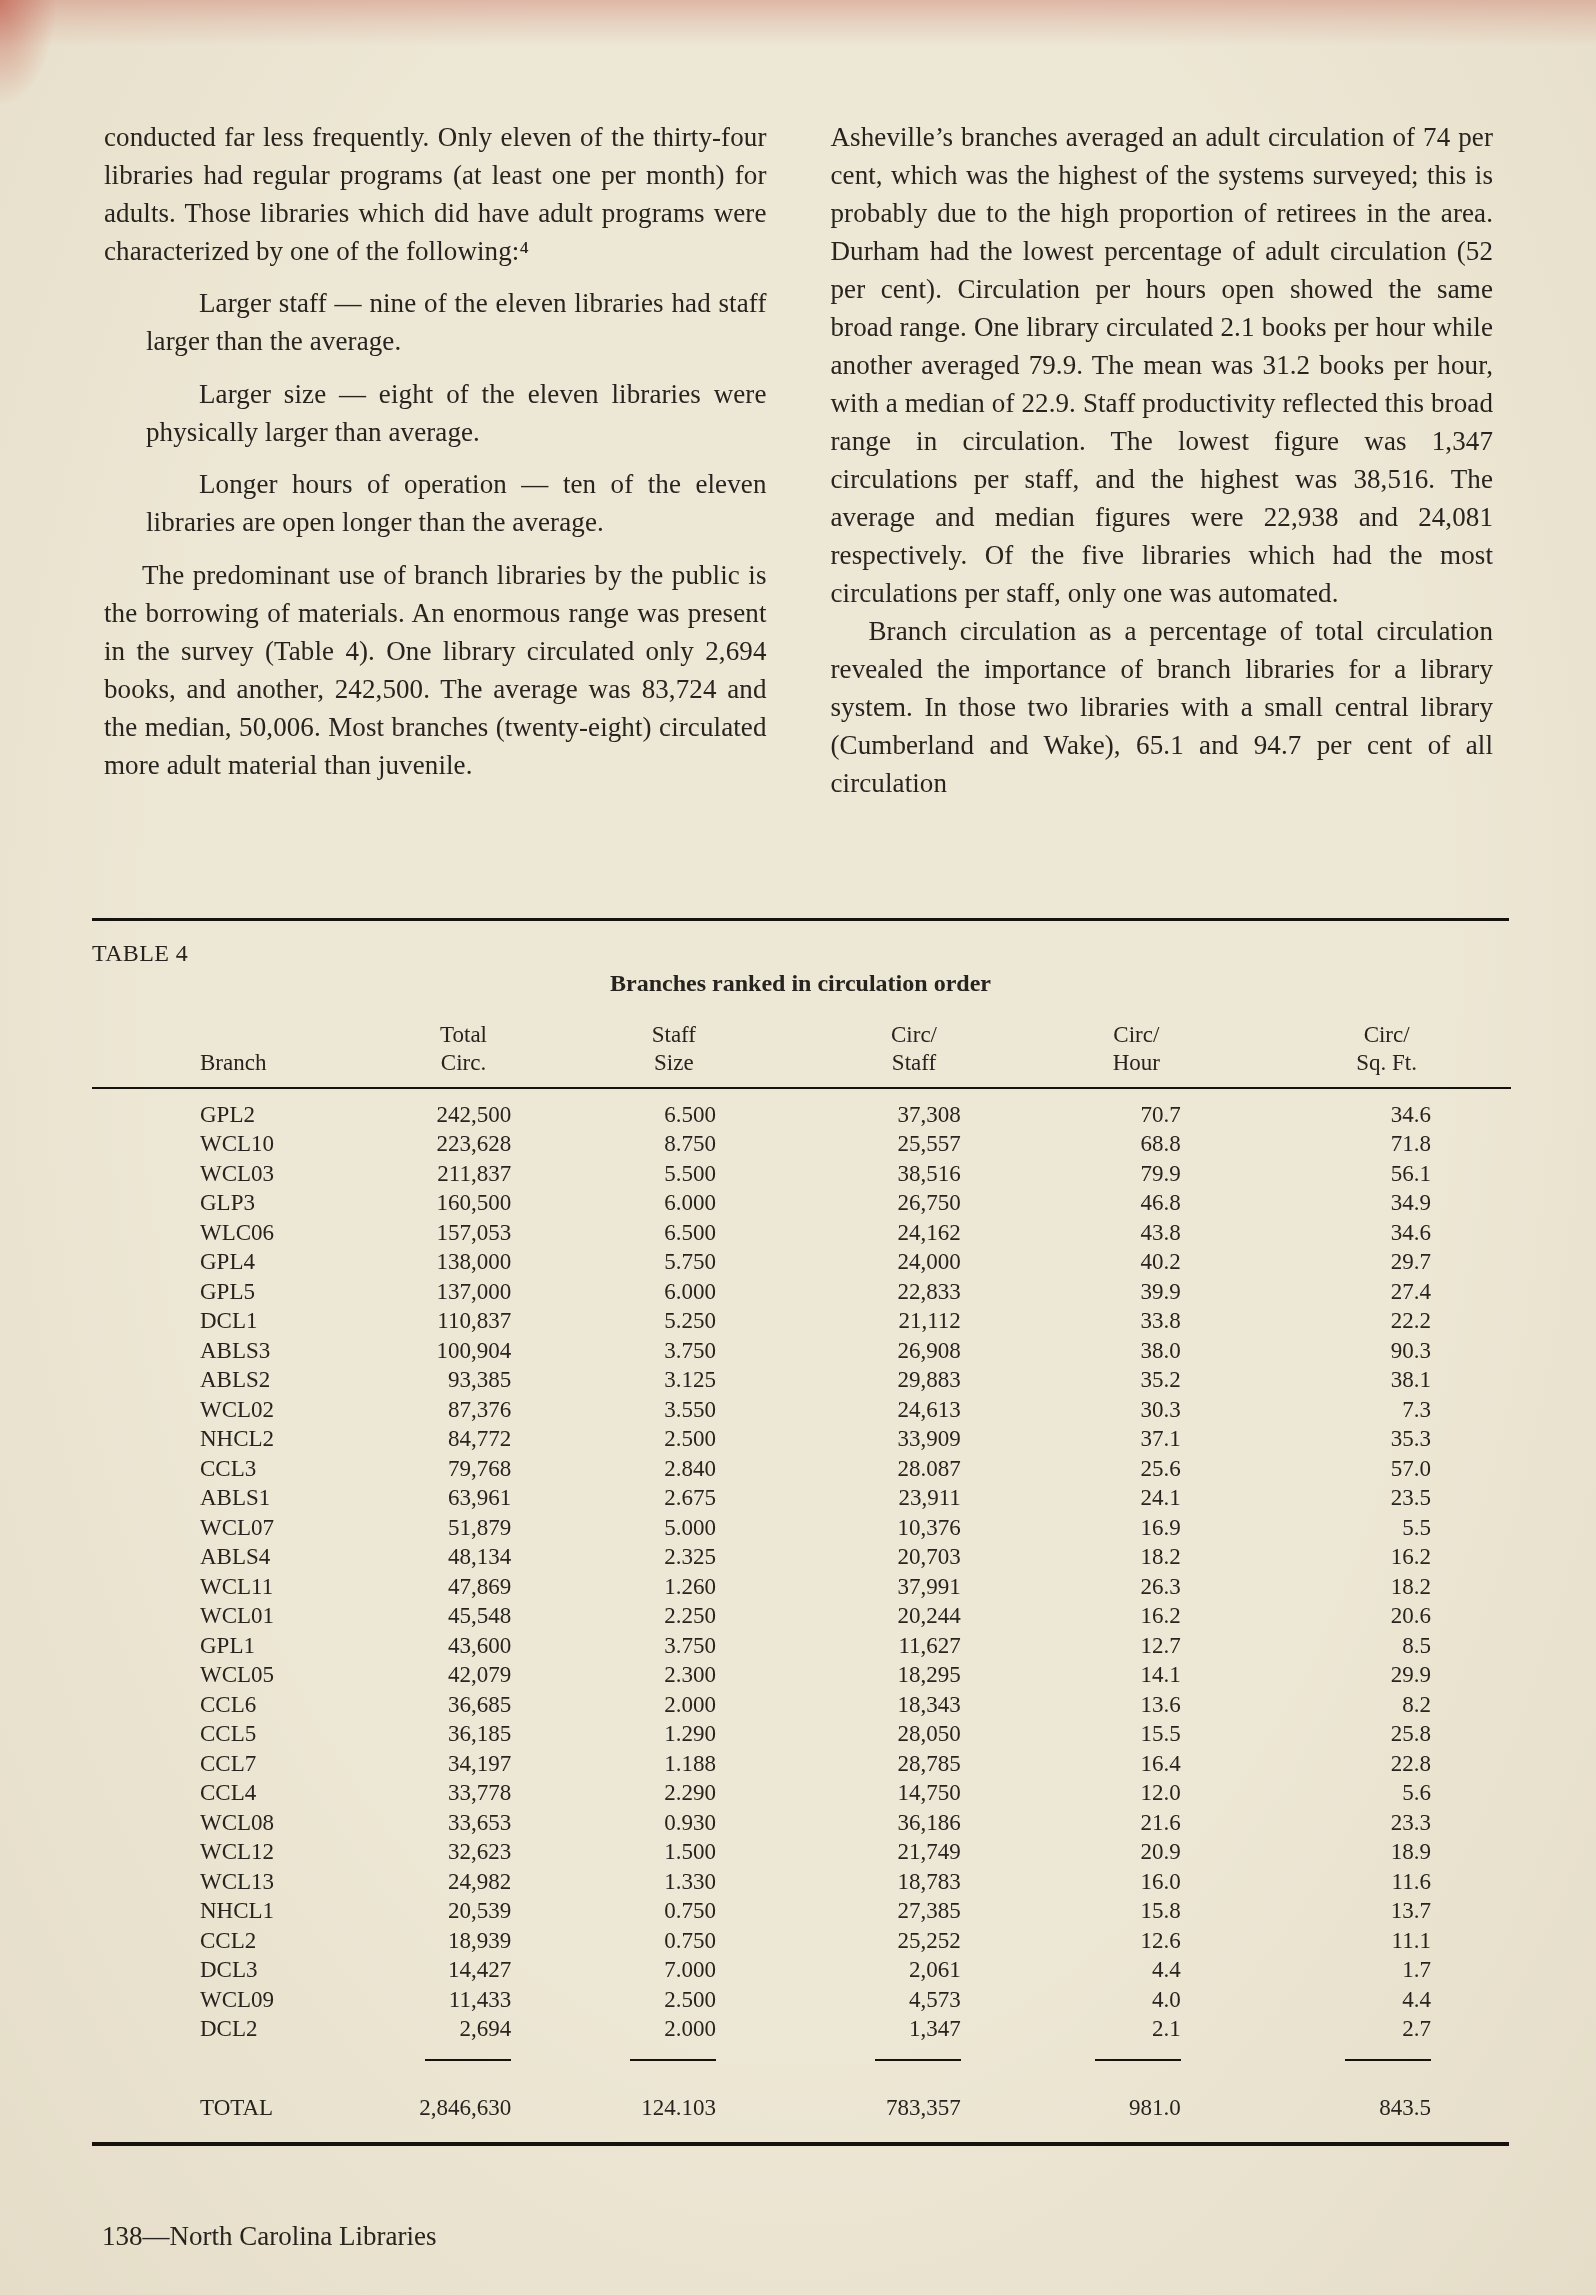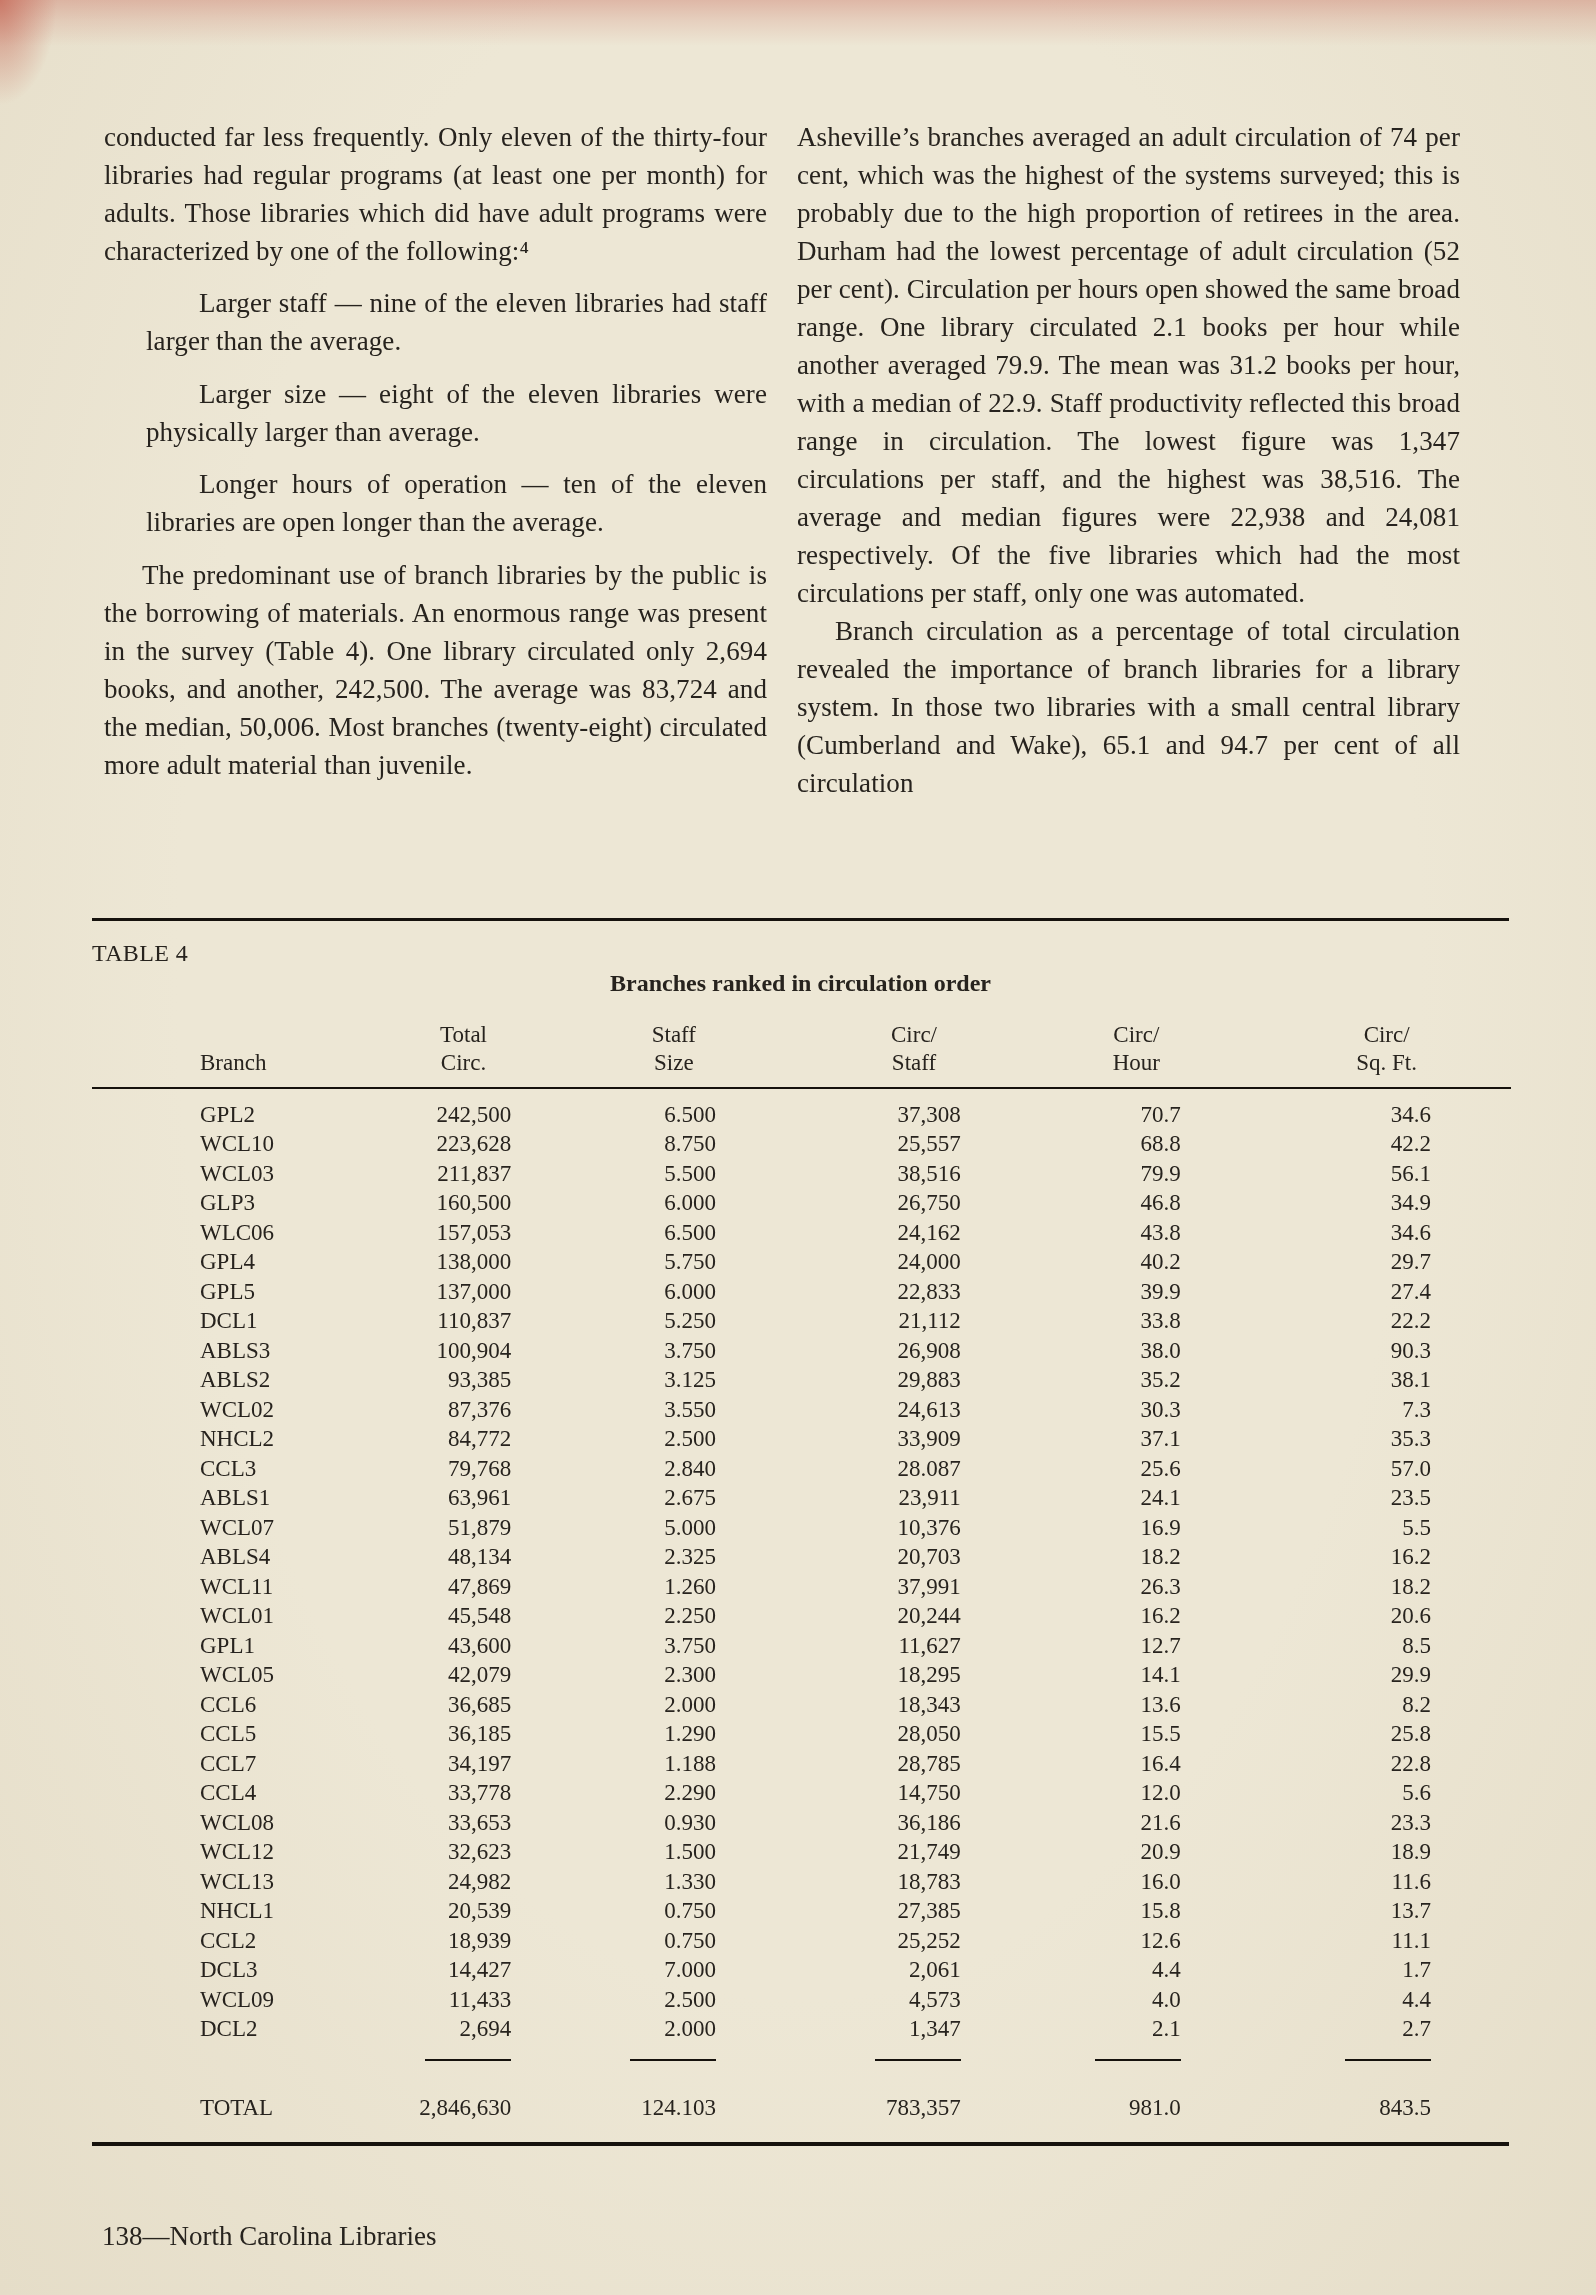--- a/index.html
+++ b/index.html
@@ -21,21 +21,21 @@
     pointer-events: none;
   }
   .edge-corner {
     position: absolute; top: 0; left: 0; width: 72px; height: 136px;
     background: radial-gradient(ellipse 76px 140px at 0 0, rgba(192,84,68,0.62), rgba(192,84,68,0) 75%);
     pointer-events: none;
   }
   
   .columns {
     position: absolute; top: 118px; left: 104px; width: 1389px;
-    display: flex; gap: 30px;
+    display: flex; gap: 64px;
   }
   .col { width: 663px; }
   .p {
     margin: 0;
     font-size: 27px; line-height: 38px;
     text-align: justify;
     letter-spacing: 0.1px;
   }
   .p.indent { text-indent: 38px; }
   .p.item { margin: 14.4px 0 14.4px 42px; text-indent: 53px; }
@@ -137,21 +137,21 @@
             <td>37,308</td>
             <td>70.7</td>
             <td>34.6</td>
           </tr>
           <tr>
             <td>WCL10</td>
             <td>223,628</td>
             <td>8.750</td>
             <td>25,557</td>
             <td>68.8</td>
-            <td>42.2</td>
+            <td>71.8</td>
           </tr>
           <tr>
             <td>WCL03</td>
             <td>211,837</td>
             <td>5.500</td>
             <td>38,516</td>
             <td>79.9</td>
             <td>56.1</td>
           </tr>
           <tr>

